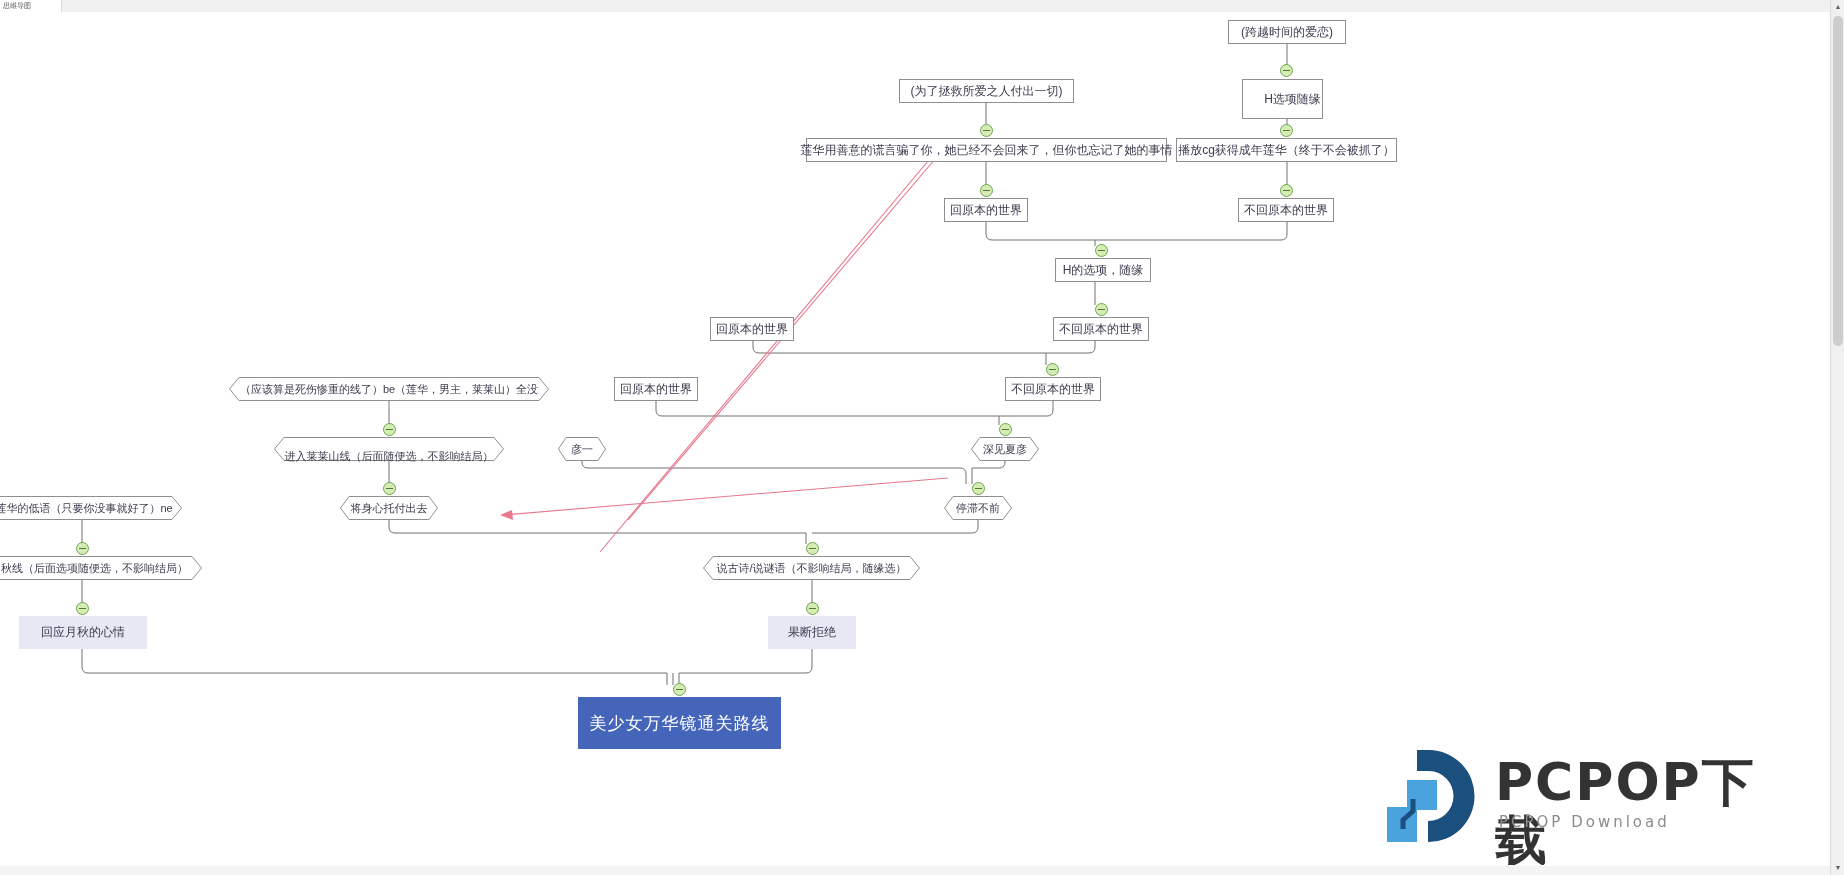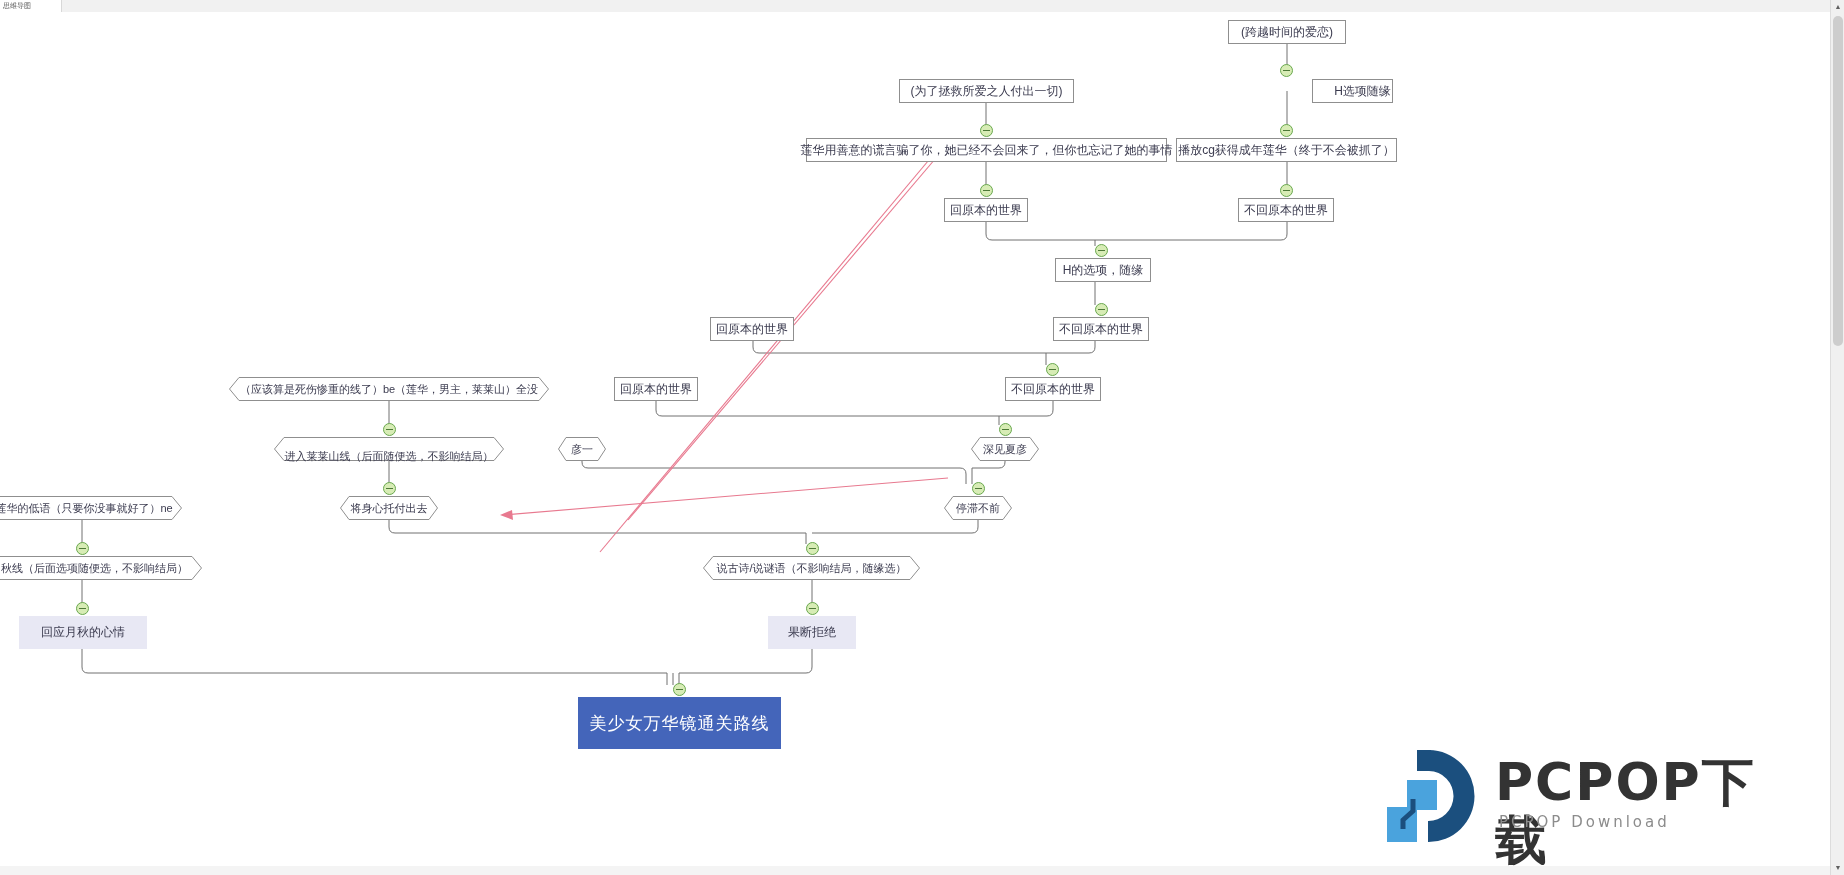--- a/index.html
+++ b/index.html
@@ -171,21 +171,21 @@
         <path d="M948,466 L503,503"></path>
       </g>
       <g fill="#e8798f">
         <polygon points="947,128 934,134 941,141"></polygon>
         <polygon points="500,503 512,498 513,508"></polygon>
       </g>
     </svg>
 
     <div class="node rect" style="left:1228px;top:8px;width:118px;height:24px;">(跨越时间的爱恋)</div>
 
-    <div class="node rect" style="left:1312px;top:67px;width:81px;height:24px;padding-left:20px;">H选项随缘</div>
+    <div class="node rect" style="left:1242px;top:67px;width:81px;height:40px;padding-left:20px;">H选项随缘</div>
 
     <div class="node rect" style="left:899px;top:67px;width:175px;height:24px;">(为了拯救所爱之人付出一切)</div>
 
     <div class="node rect" style="left:806px;top:126px;width:361px;height:24px;">莲华用善意的谎言骗了你，她已经不会回来了，但你也忘记了她的事情</div>
 
     <div class="node rect" style="left:1176px;top:126px;width:221px;height:24px;">播放cg获得成年莲华（终于不会被抓了）</div>
 
     <div class="node rect" style="left:944px;top:186px;width:84px;height:24px;">回原本的世界</div>
 
     <div class="node rect" style="left:1238px;top:186px;width:96px;height:24px;">不回原本的世界</div>

